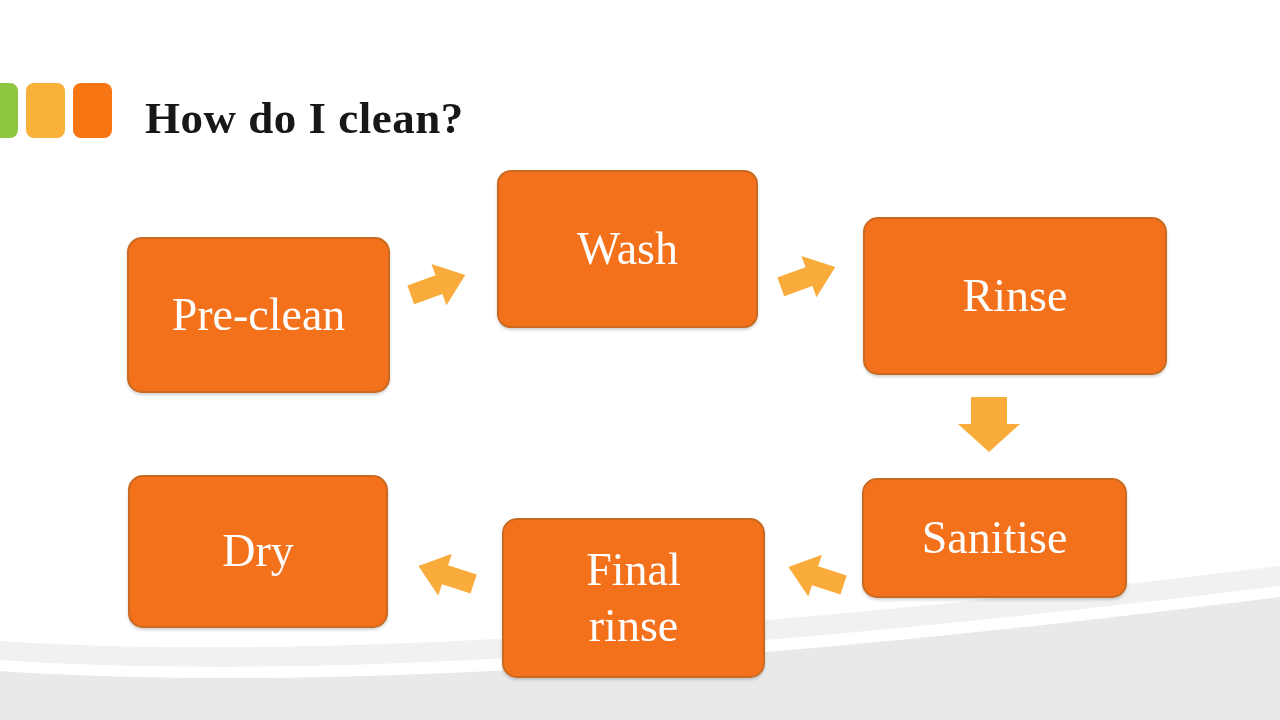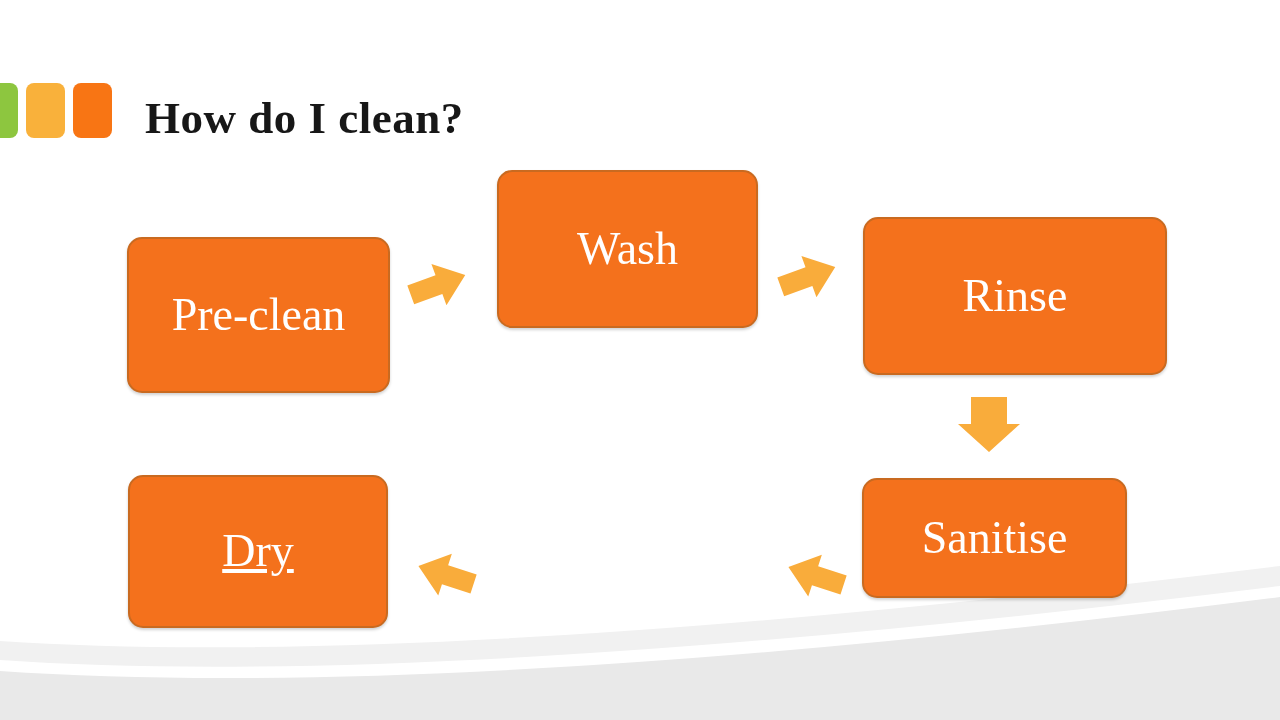--- a/index.html
+++ b/index.html
@@ -66,25 +66,25 @@
     color: var(--box-text);
     font-size: 46px;
     line-height: 1.22;
     display: flex;
     align-items: center;
     justify-content: center;
     text-align: center;
     box-shadow: 0 2px 3px rgba(0,0,0,0.18);
   }
   .box.pre-clean   { left: 127px; top: 237px; width: 263px; height: 156px; justify-content: center; }
-  .box.wash        { left: 497px; top: 170px; width: 261px; height: 158px; }
+  .box.wash        { left: 497px; top: 170px; width: 261px; height: 158px; border-radius: 14px; }
   .box.rinse       { left: 863px; top: 217px; width: 304px; height: 158px; }
   .box.sanitise    { left: 862px; top: 478px; width: 265px; height: 120px; }
   .box.final-rinse { left: 502px; top: 518px; width: 263px; height: 160px; }
-  .box.dry         { left: 128px; top: 475px; width: 260px; height: 153px; text-decoration: underline; }
+  .box.dry         { left: 128px; top: 475px; width: 260px; height: 153px; }
   .box.final-rinse span { display: inline-block; max-width: 170px; }
 
   .arrow { position: absolute; overflow: visible; }
   .arrow polygon { fill: var(--arrow); }
   .arrow.a1 { left: 409px; top: 263px; transform: rotate(-20deg); }
   .arrow.a2 { left: 779px; top: 255px; transform: rotate(-20deg); }
   .arrow.a3 { left: 958px; top: 397px; }
   .arrow.a4 { left: 787px; top: 554px; transform: rotate(198deg); }
   .arrow.a5 { left: 417px; top: 553px; transform: rotate(198deg); }
 </style>
@@ -111,20 +111,23 @@
   </div>
   <div class="box wash">
     <span>Wash</span>
   </div>
   <div class="box rinse">
     <span>Rinse</span>
   </div>
   <div class="box sanitise">
     <span>Sanitise</span>
   </div>
+  <div class="box final-rinse">
+    <span>Final rinse</span>
+  </div>
   <div class="box dry">
     <span>Dry</span>
   </div>
 
   <svg class="arrow a1" width="58" height="44" viewBox="0 0 58 44" xmlns="http://www.w3.org/2000/svg">
     <polygon points="0,12 30,12 30,0 58,22 30,44 30,32 0,32"></polygon>
   </svg>
   <svg class="arrow a2" width="58" height="44" viewBox="0 0 58 44" xmlns="http://www.w3.org/2000/svg">
     <polygon points="0,12 30,12 30,0 58,22 30,44 30,32 0,32"></polygon>
   </svg>

